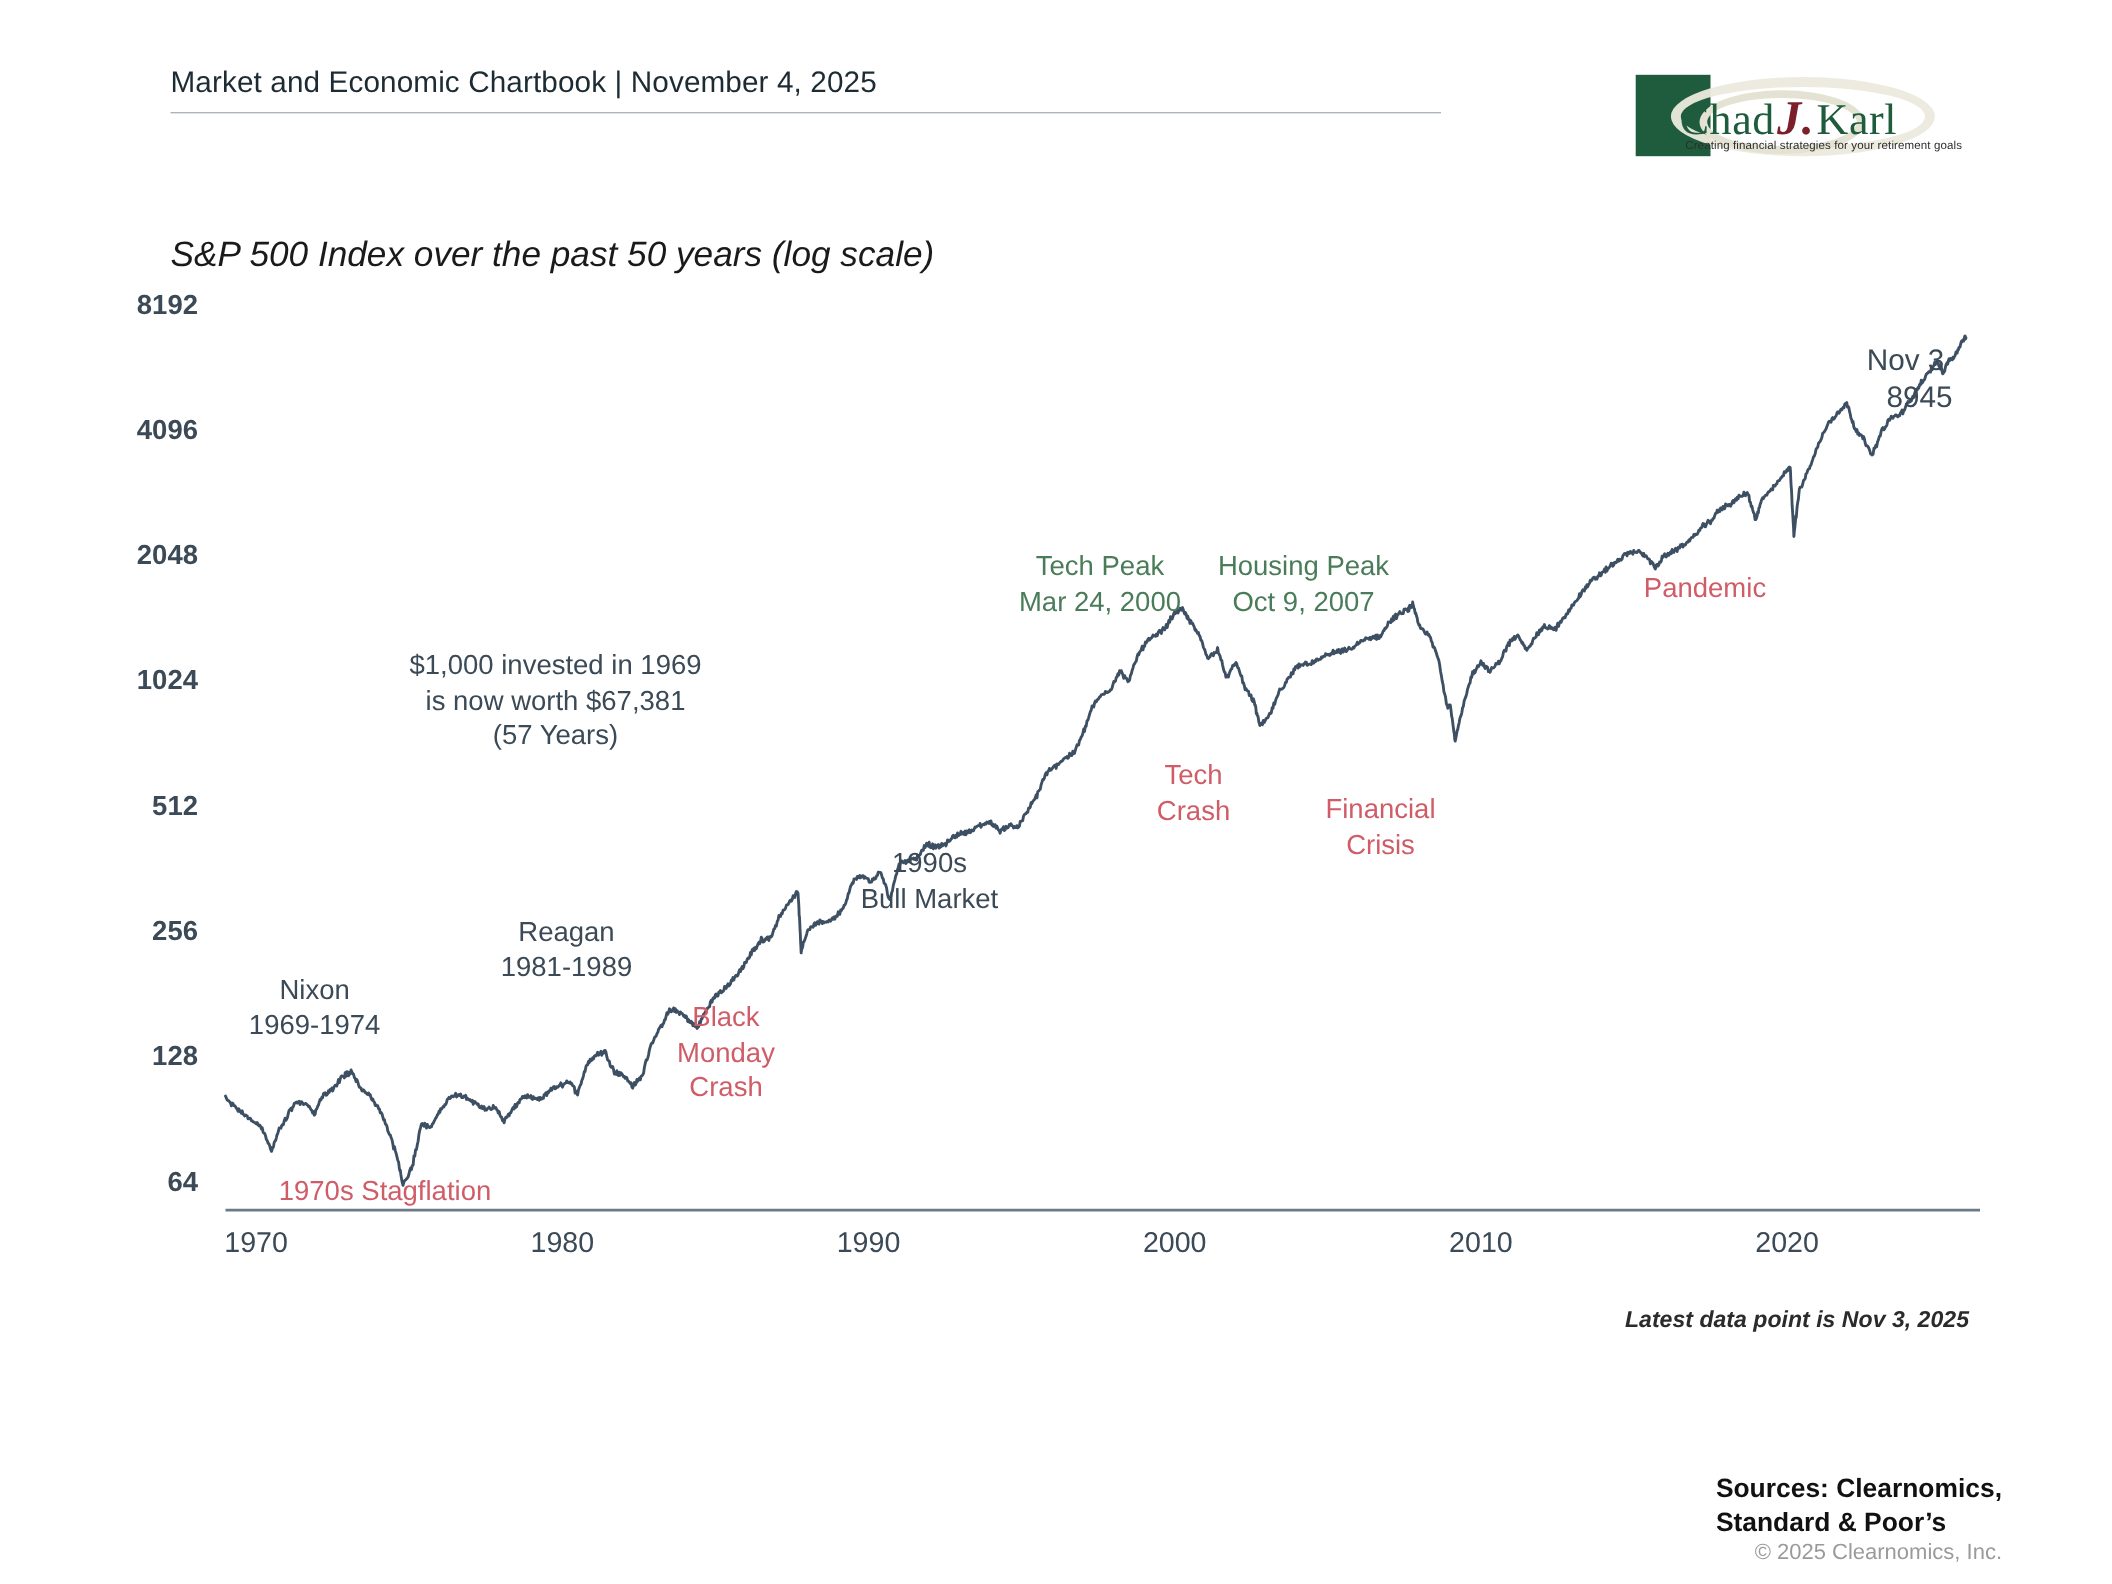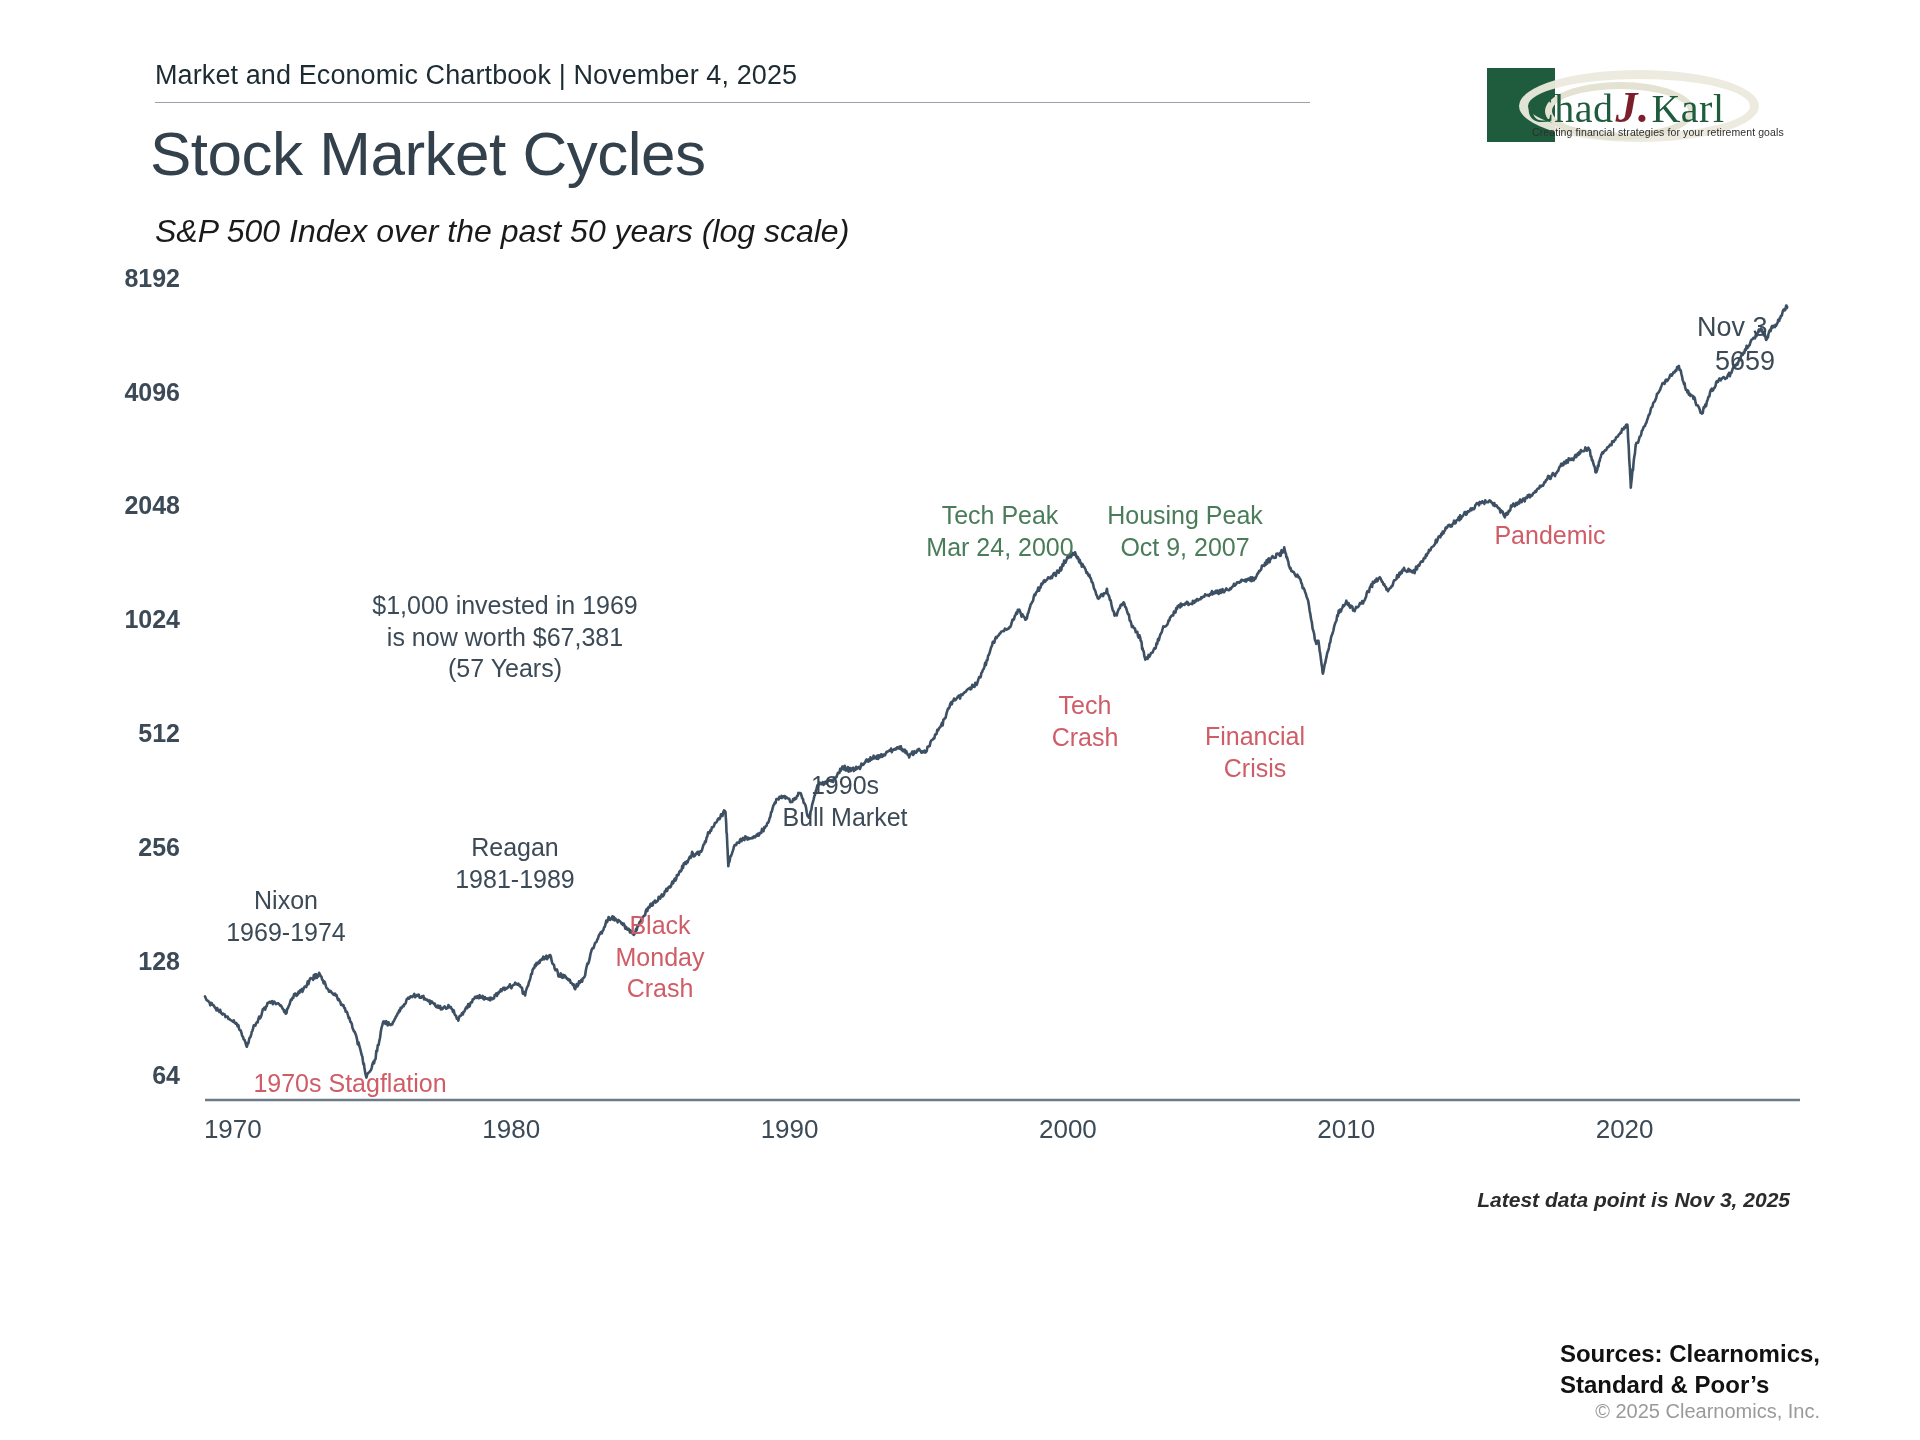--- a/index.html
+++ b/index.html
@@ -97,21 +97,20 @@
     text-align: right; font-size: 20px; color: #9a9a9a; white-space: nowrap;
   }
 </style>
 </head>
 <body>
 
 <div class="page">
 
   <div class="header-line">Market and Economic Chartbook | November 4, 2025</div>
   <div class="header-rule"></div>
-  <div class="title">Stock Market Cycles</div>
   <div class="subtitle">S&amp;P 500 Index over the past 50 years (log scale)</div>
 
   <div class="logo">
     <div class="logo-green-block"></div>
     <div class="logo-swoosh"></div>
     <div class="logo-swoosh2"></div>
     <div class="logo-name"><span>Chad</span><span class="jinit">J.</span><span>Karl</span></div>
     <div class="logo-tagline">Creating financial strategies for your retirement goals</div>
   </div>
 
@@ -192,21 +191,21 @@
       <div>Financial</div>
       <div>Crisis</div>
     </div>
 
     <div class="anno red" style="left:1450px; top:520px; width:200px; font-size:25px;">
       <div>Pandemic</div>
     </div>
 
     <div class="anno gray" style="left:1680px; top:310px; width:160px; font-size:27px; text-align:left;margin-left:17px;">
       <div>Nov 3</div>
-      <div style="padding-left:18px;">5659</div>
+      <div style="padding-left:18px;">8945</div>
     </div>
   </div>
 
   <div class="footnote">Latest data point is Nov 3, 2025</div>
   <div class="sources">
     <div>Sources: Clearnomics,</div>
     <div>Standard &amp; Poor’s</div>
   </div>
   <div class="copyright">© 2025 Clearnomics, Inc.</div>
 

